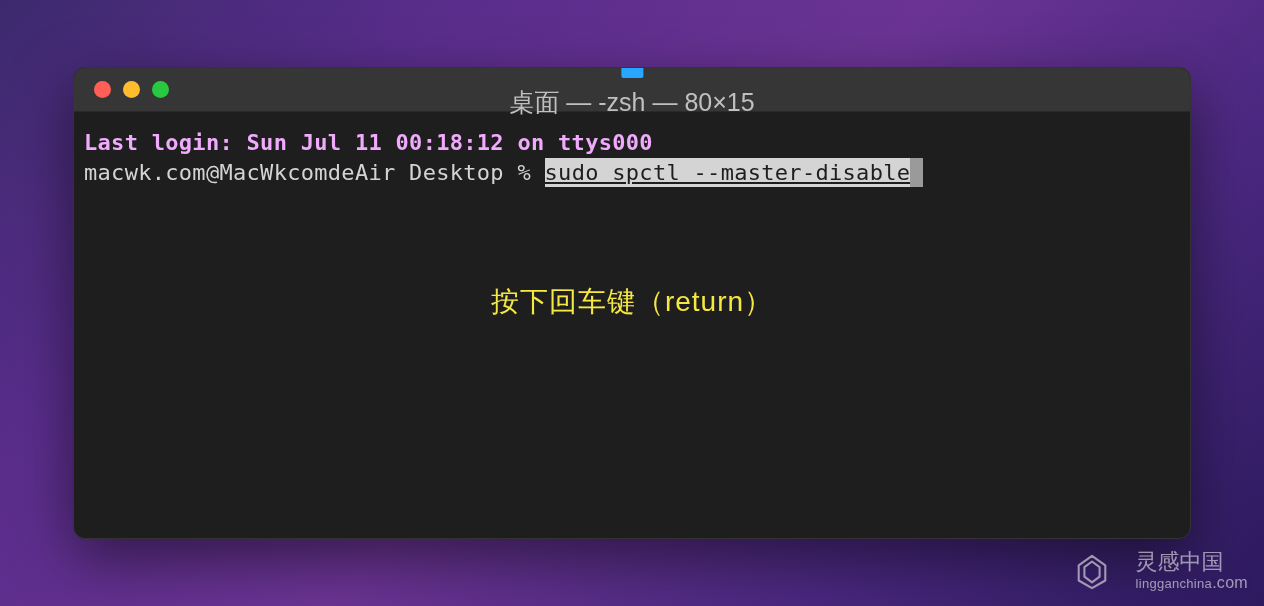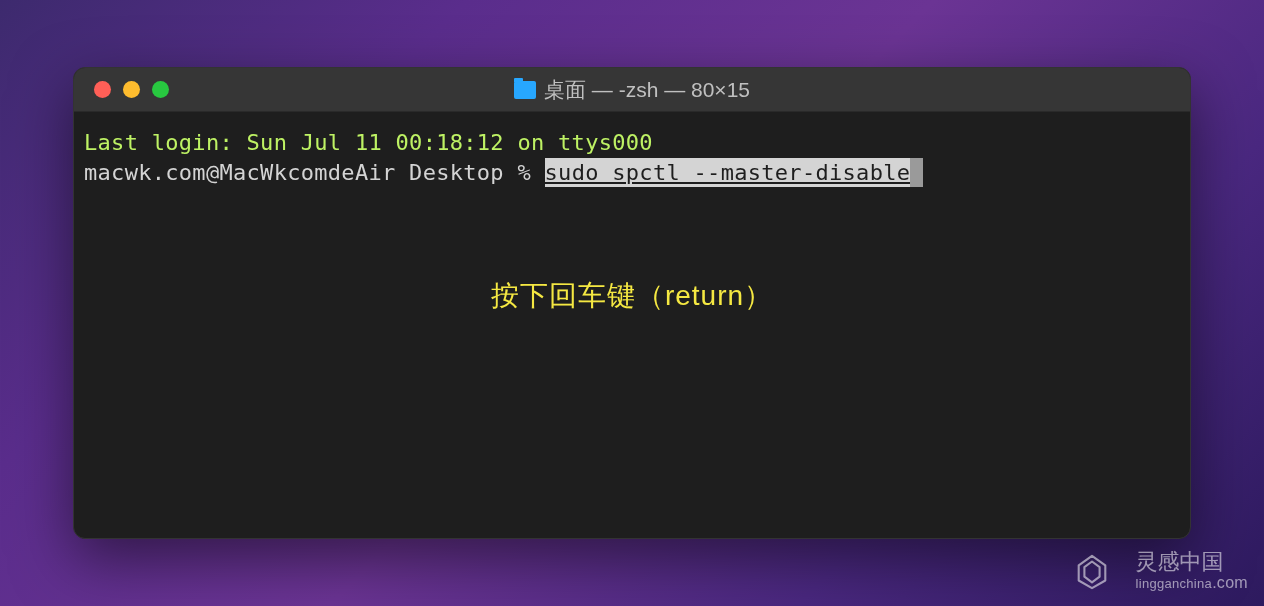--- a/index.html
+++ b/index.html
@@ -56,23 +56,24 @@
     .maximize { background: #28c840; }
 
     .title-center {
       position: absolute;
       left: 50%;
       transform: translateX(-50%);
       display: flex;
       align-items: center;
       gap: 8px;
       color: #c0c0c0;
-      font-size: 21px;
+      font-size: 25px;
       font-weight: 500;
       font-family: -apple-system, 'Helvetica Neue', 'PingFang SC', sans-serif;
+      flex-direction: column;
     }
 
     .folder-icon {
       width: 22px;
       height: 18px;
       background: #27a7ff;
       border-radius: 2px;
       position: relative;
       display: inline-block;
     }
@@ -92,21 +93,22 @@
       padding: 16px 10px;
       font-size: 22px;
       line-height: 1.35;
       color: #d4d4d4;
       letter-spacing: 0.3px;
       position: relative;
       height: calc(100% - 44px);
     }
 
     .line1 {
-      color: #bef264;
+      color: #f0abfc;
+      font-weight: bold;
     }
 
     .line2 {
       color: #d4d4d4;
       display: flex;
     }
 
     .prompt-text {
       white-space: pre;
     }
@@ -119,21 +121,21 @@
     }
 
     .command-cursor-block {
       background: #9a9a9a;
       width: 13px;
       display: inline-block;
     }
 
     .annotation {
       position: absolute;
-      top: 165px;
+      top: 171px;
       left: 50%;
       transform: translateX(-50%);
       color: #f5e842;
       font-size: 28px;
       font-family: 'PingFang SC', 'Helvetica Neue', sans-serif;
       letter-spacing: 1px;
     }
 
     .watermark {
       position: absolute;

